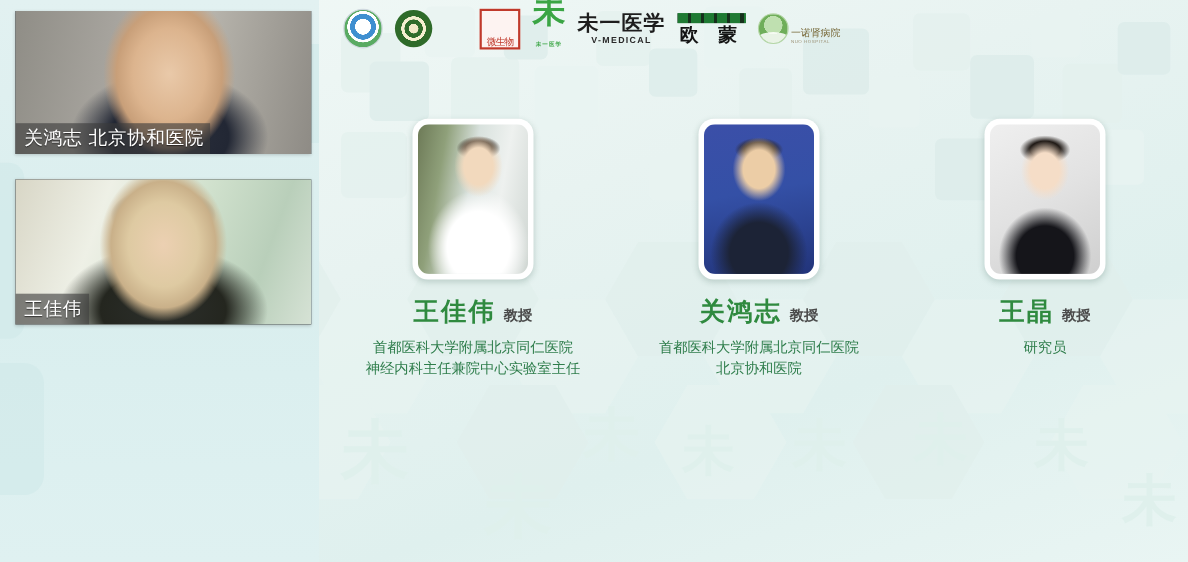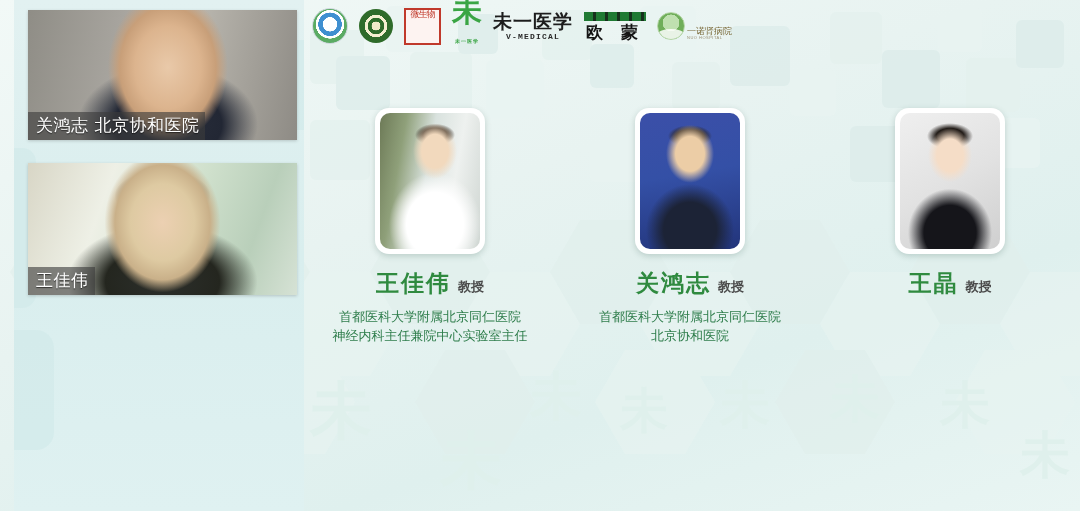--- a/index.html
+++ b/index.html
@@ -20,21 +20,21 @@
   .cross.b{background:#dcecea;}
   .cross.c{background:#e9f4f2;}
   .hexlayer{position:absolute;left:0;top:200px;width:1080px;height:311px;opacity:.6;}
   .hex{position:absolute;width:120px;height:104px;background:#e1efec;
     clip-path:polygon(25% 0%,75% 0%,100% 50%,75% 100%,25% 100%,0% 50%);}
   .hex.l{background:#e8f4f1;}
   .wm{position:absolute;color:#dff0ec;font-weight:700;line-height:1;
       font-family:"DejaVu Sans","Liberation Sans",sans-serif;user-select:none;}
 
   
-  #rail{position:absolute;left:14px;top:0;width:290px;height:511px;
+  #rail{position:absolute;left:0;top:0;width:290px;height:511px;
         background:linear-gradient(180deg,#e2f1f1 0%,#d9eeee 50%,#dff1f1 100%);}
   .rail-deco{position:absolute;background:#d2eaea;opacity:.7;}
   .tile{position:absolute;left:14px;width:269px;background:#2f3336;overflow:hidden;
         box-shadow:0 1px 3px rgba(0,0,0,.18);}
   .tile .feed{position:absolute;inset:0;}
   .namebar{position:absolute;left:0;bottom:0;padding:2px 6px 3px 8px;
       background:rgba(60,60,60,.62);color:#fff;font-size:17px;letter-spacing:.5px;
       white-space:nowrap;font-family:"DejaVu Sans","Liberation Sans",sans-serif;
       text-shadow:0 1px 1px rgba(0,0,0,.6);}
 
@@ -56,30 +56,30 @@
      linear-gradient(100deg,#cfd7c9 0%,#e7ece2 30%,#dee6da 62%,#c5d2c3 100%);}
 
   
   #logos{position:absolute;left:312px;top:6px;height:40px;display:flex;align-items:center;gap:11px;}
   .logo{display:flex;align-items:center;justify-content:center;}
   .logo-round{width:34px;height:34px;border-radius:50%;position:relative;}
   .lg1{background:radial-gradient(circle at 50% 45%,#ffffff 0 28%,#3f8fd0 29% 46%,#ffffff 47% 56%,#5aab63 57% 74%,#ffffff 75% 84%,#2d6ca8 85% 100%);
        border:1px solid #cfd8de;}
   .lg2{background:radial-gradient(circle at 50% 50%,#f2e9c8 0 18%,#2f6b2a 19% 34%,#f5efd0 35% 46%,#2f6b2a 47% 72%,#d8c870 73% 86%,#2f6b2a 87% 100%);}
   .lg-seal{width:33px;height:33px;border:2px solid #c0392b;background:#fdf3f1;
-           display:flex;align-items:flex-start;justify-content:center;}
+           display:flex;align-items:flex-end;justify-content:center;margin-left:32px;}
   .lg-seal span{color:#c0392b;font-size:9px;line-height:8px;letter-spacing:-1px;
                 font-family:"DejaVu Serif","Liberation Serif",serif;}
   .lg-wei{color:#3aa544;font-size:30px;font-weight:700;line-height:30px;
           font-family:"DejaVu Sans","Liberation Sans",sans-serif;}
   .lg-wei small{display:block;font-size:5px;color:#3aa544;letter-spacing:1px;text-align:center;}
   .lg-vm{display:flex;flex-direction:column;align-items:center;line-height:1;}
   .lg-vm .cn{font-size:19px;font-weight:700;color:#1d1d1d;letter-spacing:1px;
              font-family:"DejaVu Sans","Liberation Sans",sans-serif;}
-  .lg-vm .en{font-size:8px;font-weight:700;color:#2a2a2a;letter-spacing:1.2px;margin-top:2px;font-family:Liberation Mono, monospace;}
+  .lg-vm .en{font-size:8px;font-weight:700;color:#2a2a2a;letter-spacing:1.2px;margin-top:2px;}
   .lg-om{display:flex;flex-direction:column;align-items:center;line-height:1;}
   .lg-om .bar{width:62px;height:9px;background:#1f7a33;margin-bottom:3px;
     background-image:repeating-linear-gradient(90deg,#1f7a33 0 9px,#16301c 9px 12px);}
   .lg-om .cn{font-size:17px;font-weight:700;color:#141414;letter-spacing:6px;
              font-family:"DejaVu Serif","Liberation Serif",serif;}
   .lg-hos{display:flex;align-items:flex-end;gap:2px;}
   .lg-hos .disc{width:26px;height:26px;border-radius:50%;
       background:radial-gradient(circle at 50% 38%,#bfe0b0 0 40%,#6fae5a 41% 100%);
       border:1px solid #b4d6a6;position:relative;overflow:hidden;}
   .lg-hos .disc:after{content:"";position:absolute;left:0;bottom:0;width:100%;height:38%;
@@ -275,19 +275,20 @@
 
     <div class="card">
       <div class="frame">
         <div class="photo p3"></div>
       </div>
       <div class="nameline">
         <span class="spk-name">王晶</span>
         <span class="spk-title">教授</span>
       </div>
       <div class="affil">
+        <div>研究员</div>
       </div>
     </div>
 
   </div>
 
 
 </div>
 
 </body></html>

